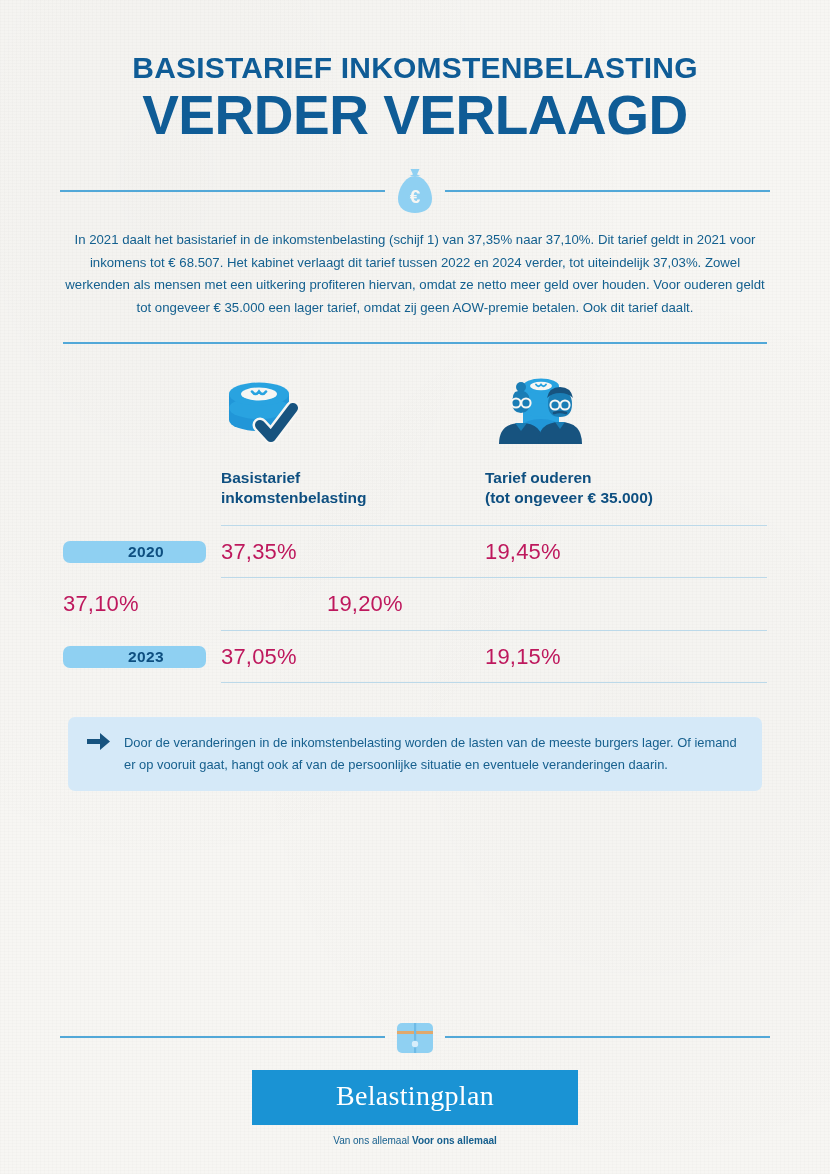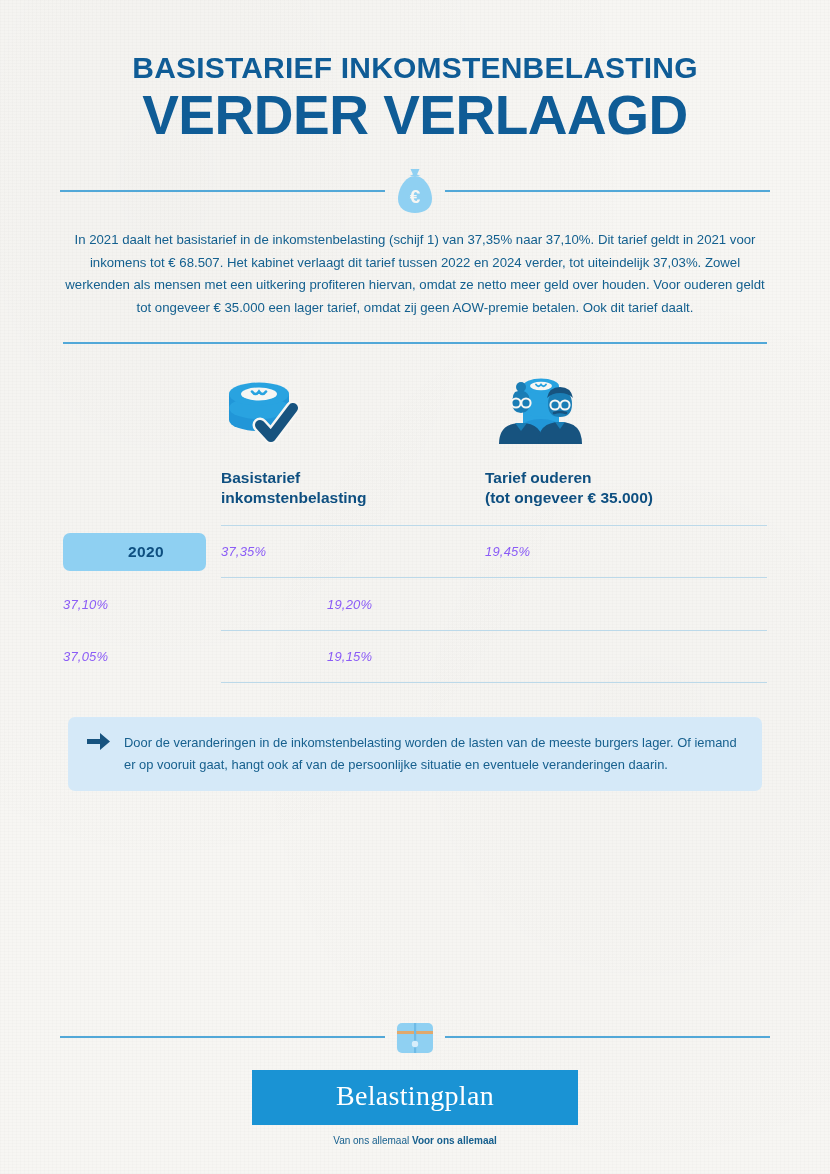--- a/index.html
+++ b/index.html
@@ -148,39 +148,38 @@
     background: #bcd9e9;
   }
   .year-cell {
     flex: 0 0 158px;
     width: 158px;
     display: flex;
     align-items: center;
   }
   .year-pill {
     width: 143px;
-    height: 38px;
+    height: 22px;
     border-radius: 7px;
     background: #8fd0f2;
     color: #0e4f80;
     font-size: 15.5px;
     font-weight: 700;
     display: flex;
     align-items: center;
     justify-content: center;
     letter-spacing: 0.4px;
     padding-left: 23px;
   }
   .val-cell {
     flex: 0 0 264px;
     width: 264px;
-    font-size: 13px;
-    color: #8b5cf6;
+    font-size: 22px;
+    color: #be185d;
     letter-spacing: 0.2px;
-    font-style: italic;
   }
 
   
   .callout {
     width: 694px;
     margin: 34px auto 8px;
     background: #d5e9f8;
     border-radius: 7px;
     padding: 14px 22px 16px 18px;
     display: flex;
@@ -336,20 +335,23 @@
       </div>
 
       <div class="row">
         <div class="val-cell">37,10%</div>
         <div class="val-cell">19,20%</div>
         <div class="row-line"></div>
       </div>
 
 
       <div class="row">
+        <div class="year-cell">
+          <div class="year-pill">2023</div>
+        </div>
         <div class="val-cell">37,05%</div>
         <div class="val-cell">19,15%</div>
         <div class="row-line"></div>
       </div>
 
     </div>
   </div>
 
   <div class="callout">
     <div>

